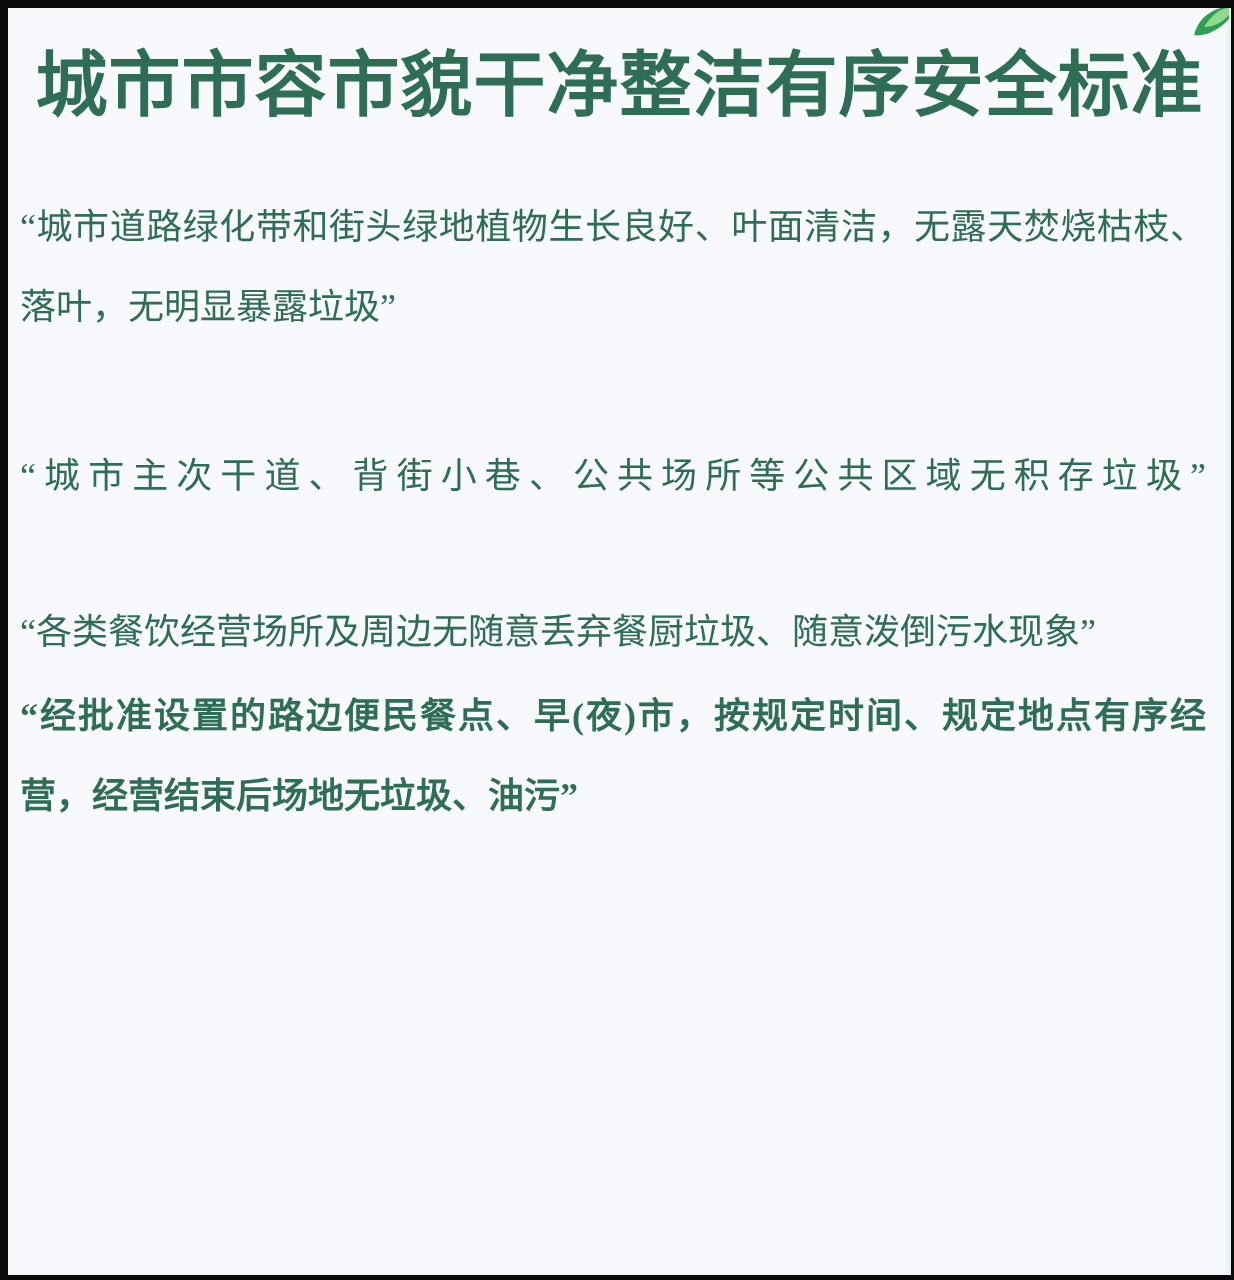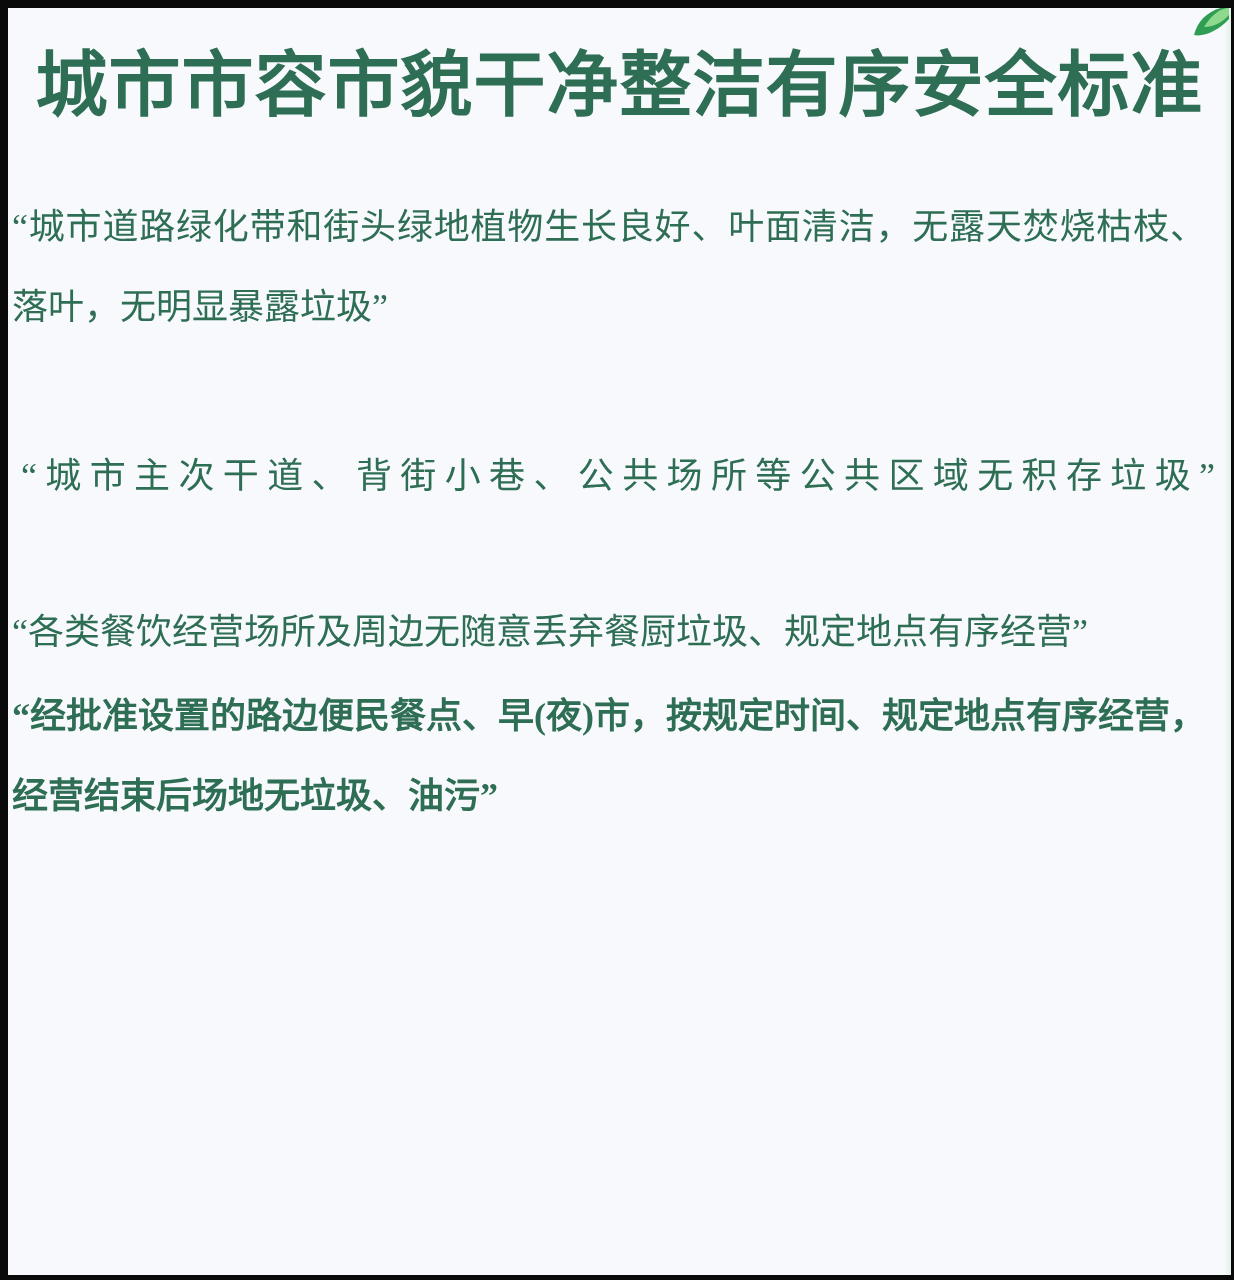--- a/index.html
+++ b/index.html
@@ -50,31 +50,31 @@
     font-weight: 700;
     font-size: 72px;
     line-height: 98px;
     letter-spacing: 1px;
     color: var(--text-green, #2e6e54);
   }
   .title .t-line { display: block; }
 
   .para {
     width: 1198px;
-    padding-left: 4px;
+    padding-left: 12px;
     font-family: "Liberation Serif", serif;
     font-size: 36px;
     line-height: 80px;
     color: var(--text-green, #2e6e54);
     text-align: justify;
     text-justify: inter-ideograph;
   }
 
   .p1 { margin-top: 53px; }
-  .p2 { margin-top: 89px; text-align-last: justify; margin-left: 9px; }
+  .p2 { margin-top: 89px; text-align-last: justify; }
   .p3 { margin-top: 82px; }
   .p4 { margin-top: 76px; }
   .p5 { margin-top: 4px; font-weight: bold; }
 </style>
 </head>
 <body>
 
 <div class="page">
 
   <div class="edge-strip"></div>
@@ -85,16 +85,16 @@
       <path d="M15 21 C 23 8, 32 2, 40 2 L 40 9 C 33 17, 24 21, 15 21 Z" fill="var(--leaf-light, #8fd98f)"></path>
     </svg>
   </span>
 
   <h1 class="title">
     <span class="t-line">城市市容市貌干净整洁有序安全标准</span>
   </h1>
 
   <p class="para p1">“城市道路绿化带和街头绿地植物生长良好、叶面清洁，无露天焚烧枯枝、落叶，无明显暴露垃圾”</p>
   <p class="para p2">“城市主次干道、背街小巷、公共场所等公共区域无积存垃圾”</p>
-  <p class="para p4">“各类餐饮经营场所及周边无随意丢弃餐厨垃圾、规定地点有序经营”</p>
+  <p class="para p4">“各类餐饮经营场所及周边无随意丢弃餐厨垃圾、随意泼倒污水现象”</p>
   <p class="para p5">“经批准设置的路边便民餐点、早(夜)市，按规定时间、规定地点有序经营，经营结束后场地无垃圾、油污”</p>
 
 </div>
 
 </body></html>

